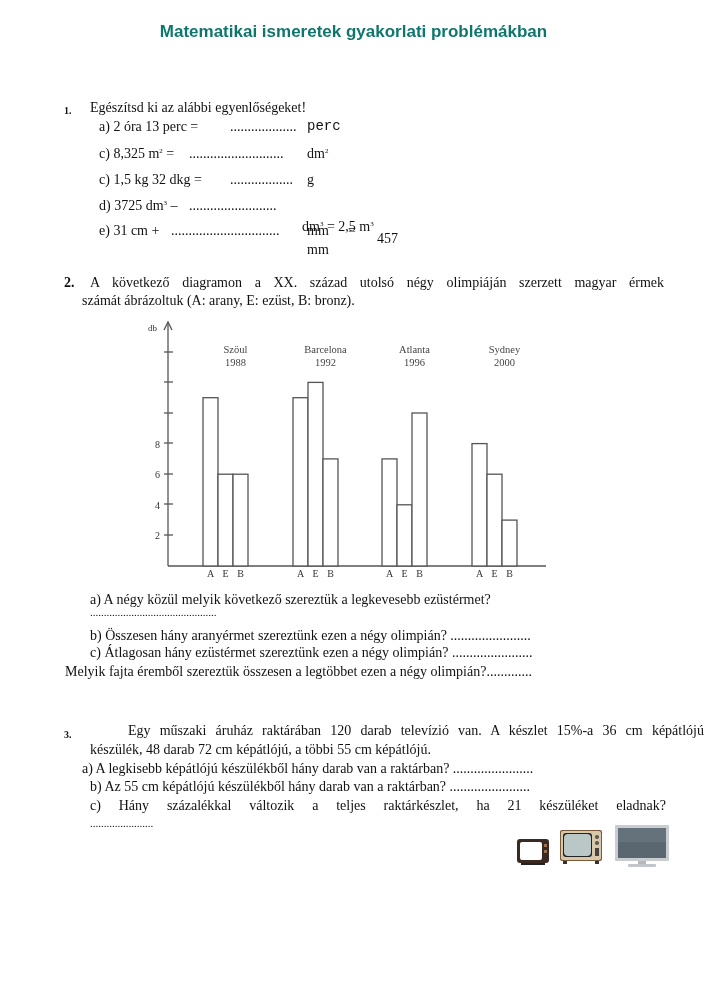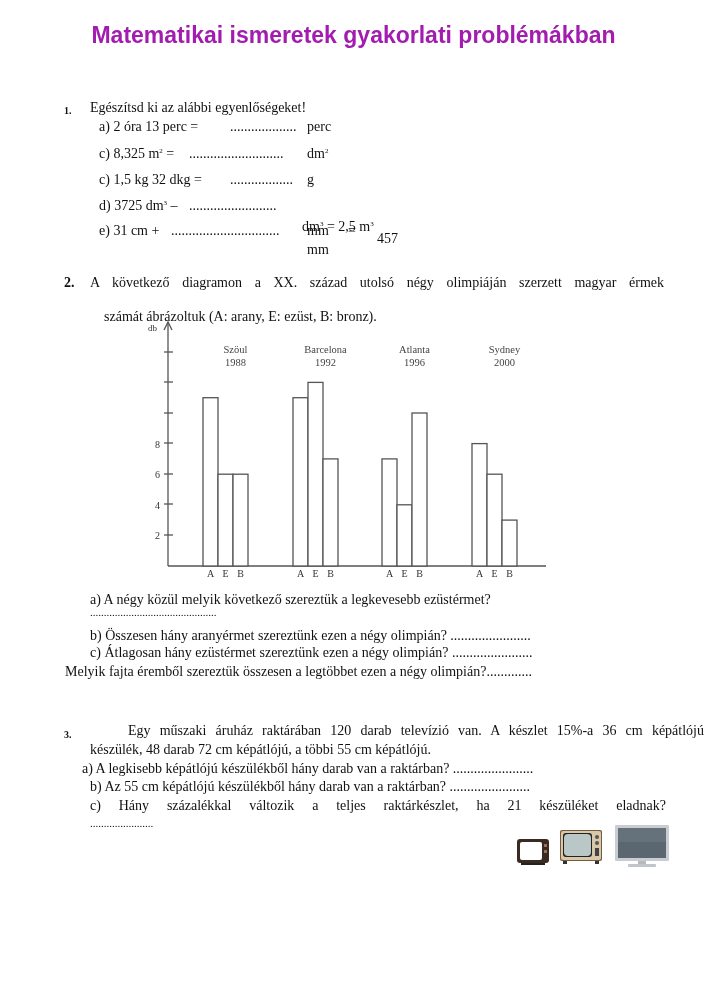--- a/index.html
+++ b/index.html
@@ -1,40 +1,40 @@
 <!DOCTYPE html>
 <html><head>
 <meta charset="utf-8">
 <style>
   html, body { margin: 0; padding: 0; background: #ffffff; }
   body { width: 707px; height: 1006px; position: relative; overflow: hidden;
          font-family: "Liberation Serif", serif; color: #111; }
   .title { position: absolute; left: 0; width: 707px; top: 22px; text-align: center;
-           font-family: "Liberation Sans", sans-serif; font-weight: bold; font-size: 23px; color: #a21caf; }
+           font-family: "Liberation Sans", sans-serif; font-weight: bold; font-size: 17px; color: #0f766e; }
   .abs { position: absolute; white-space: nowrap; font-size: 14px; line-height: 17px; }
   .num-small { font-size: 10px; font-weight: bold; }
   .bold { font-weight: bold; }
   sup { font-size: 7px; vertical-align: 5px; line-height: 0; }
   .justify-line { text-align: justify; text-align-last: justify; white-space: normal; }
   svg text { font-family: "Liberation Serif", serif; }
   .tv { position: absolute; }
 </style>
 </head>
 <body>
 
 <div class="title">Matematikai ismeretek gyakorlati problémákban</div>
 
 <div>
   <span class="abs num-small" style="left:64px; top:102px;">1.</span>
   <span class="abs" style="left:90px; top:99px;">Egészítsd ki az alábbi egyenlőségeket!</span>
 
   <div>
     <span class="abs" style="left:99px; top:118px;">a) 2 óra 13 perc = </span>
     <span class="abs" style="left:230px; top:118px;">...................</span>
-    <span class="abs" style="left:307px; top:118px;">perc</span>
+    <span class="abs" style="left:307px; top:118px;font-family:Liberation Mono, monospace;">perc</span>
   </div>
 
   <div>
     <span class="abs" style="left:99px; top:145px;"><span>c) 8,325 m</span><sup>2</sup><span> = </span></span>
     <span class="abs" style="left:189px; top:145px;">...........................</span>
     <span class="abs" style="left:307px; top:145px;"><span>dm</span><sup>2</sup></span>
   </div>
 
   <div>
     <span class="abs" style="left:99px; top:171px;">c) 1,5 kg 32 dkg = </span>
@@ -54,21 +54,21 @@
     <span class="abs" style="left:307px; top:222px;">mm</span>
     <span class="abs" style="left:348px; top:222px;">=</span>
     <span class="abs" style="left:377px; top:230px;">457</span>
     <span class="abs" style="left:307px; top:241px;">mm</span>
   </div>
 </div>
 
 <div>
   <span class="abs bold" style="left:64px; top:274px;">2.</span>
   <div class="abs justify-line" style="left:90px; top:274px; width:574px;">A következő diagramon a XX. század utolsó négy olimpiáján szerzett magyar érmek</div>
-  <span class="abs" style="left:104px; top:292px;margin-top:16px;">számát ábrázoltuk (A: arany, E: ezüst, B: bronz).</span>
+  <span class="abs" style="left:82px; top:292px;">számát ábrázoltuk (A: arany, E: ezüst, B: bronz).</span>
 
   <svg style="position:absolute; left:0; top:0;" width="707" height="600" viewBox="0 0 707 600">
     <g stroke="#555" stroke-width="1.3" fill="none">
       <line x1="168" y1="566" x2="168" y2="323"></line>
       <polyline points="164,330 168,322 172,330"></polyline>
       <line x1="164" y1="535" x2="173" y2="535"></line>
       <line x1="164" y1="504" x2="173" y2="504"></line>
       <line x1="164" y1="474" x2="173" y2="474"></line>
       <line x1="164" y1="443" x2="173" y2="443"></line>
       <line x1="164" y1="413" x2="173" y2="413"></line>

